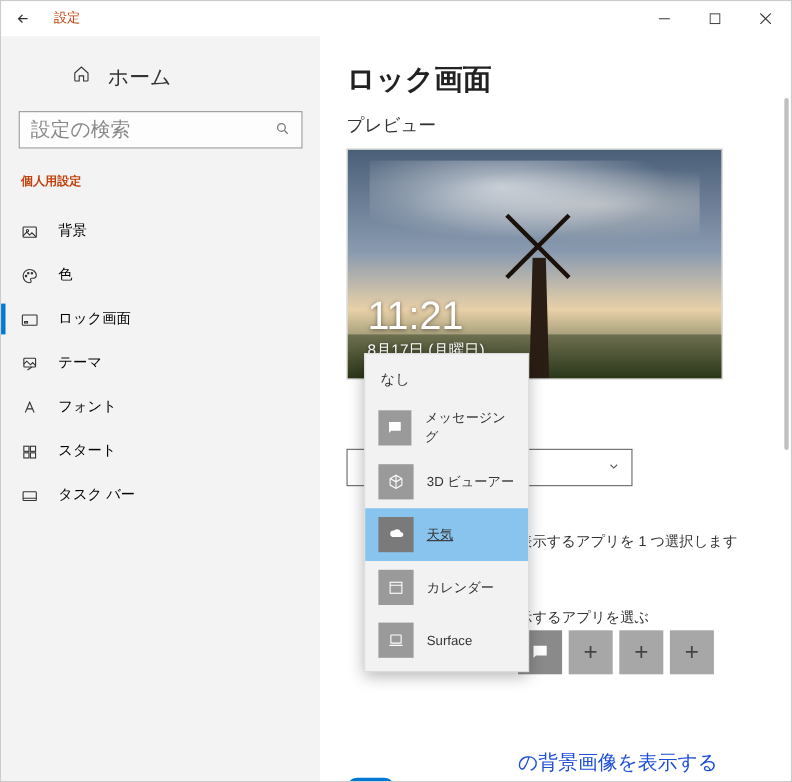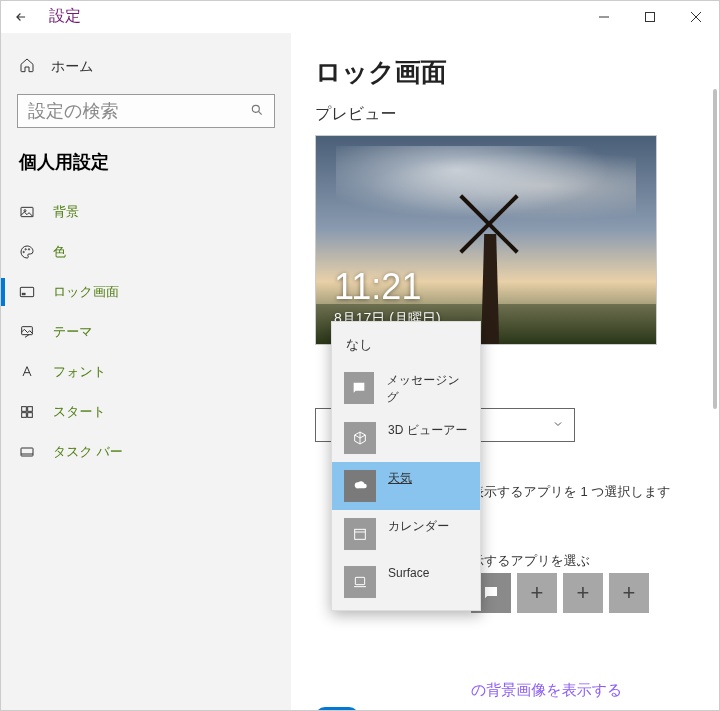--- a/index.html
+++ b/index.html
@@ -1,36 +1,36 @@
 <!DOCTYPE html>
 <html><head>
 <meta charset="utf-8">
 <style>
 * { margin: 0; padding: 0; box-sizing: border-box; font-family: "Yu Gothic UI", "Meiryo", sans-serif; }
 body { width: 720px; height: 711px; background: #fff; overflow: hidden; position: relative; border: 1px solid #ccc; }
 
 .titlebar { height: 32px; display: flex; align-items: stretch; border-bottom: 1px solid transparent; }
 .titlebar .back { width: 40px; display: flex; align-items: center; justify-content: center; font-size: 14px; color: #333; }
-.titlebar .title { flex: 1; display: flex; align-items: center; padding-left: 8px; font-size: 16px; color: #701a75; text-align: right; }
+.titlebar .title { flex: 1; display: flex; align-items: center; padding-left: 8px; font-size: 12px; color: #c2410c; text-align: right; }
 .titlebar .win-controls { display: flex; }
 .titlebar .win-controls div { width: 46px; display: flex; align-items: center; justify-content: center; font-size: 12px; color: #333; }
 
 .main { display: flex; height: calc(100% - 32px); }
 .sidebar { width: 290px; background: #f3f3f3; padding-top: 16px; }
 .content { flex: 1; padding: 22px 24px 0 24px; position: relative; overflow: hidden; }
 
-.home { display: flex; align-items: center; gap: 16px; padding: 8px 18px; font-size: 14px; color: #333; }
+.home { display: flex; align-items: center; gap: 16px; padding: 8px 18px; font-size: 19px; color: #333; margin-left: 47px; }
 
 .search-box { margin: 10px 16px 22px 16px; height: 34px; border: 1px solid #999; background: #fdfdfd; display: flex; align-items: center; padding: 0 10px; justify-content: space-between; }
 .search-box span { color: #888; font-size: 18px; }
 .search-box .mag { color: #666; font-size: 14px; }
 
-.section-title { font-size: 18px; font-weight: 600; padding: 0 18px 18px 18px; color: #000000; }
-
-.nav-item { display: flex; align-items: center; gap: 18px; padding: 11px 18px; font-size: 13px; color: #4d7c0f; position: relative; }
+.section-title { font-size: 11px; font-weight: 600; padding: 0 18px 18px 18px; color: #c2410c; }
+
+.nav-item { display: flex; align-items: flex-end; gap: 18px; padding: 11px 18px; font-size: 13px; color: #000000; position: relative; }
 .nav-item.active::before { content: ""; position: absolute; left: 0; top: 6px; bottom: 6px; width: 4px; background: #0078d4; }
 .nav-item .ic { width: 16px; height: 16px; display: flex; align-items: center; justify-content: center; font-size: 14px; color: #333; }
 
 h1 { font-size: 26px; font-weight: 600; margin-bottom: 14px; color: #222; }
 h2 { font-size: 16px; font-weight: 400; margin-bottom: 10px; color: #333; }
 
 .preview { width: 342px; height: 210px; background: linear-gradient(180deg,#4a5f78 0%,#8a9bb0 45%,#e8d0a8 70%,#3a5030 100%); position: relative; border: 1px solid #ccc; overflow: hidden; }
 .preview .clouds { position: absolute; top: 10px; left: 20px; right: 20px; height: 80px; background: radial-gradient(ellipse at 40% 30%, rgba(255,255,255,0.6), transparent 60%), radial-gradient(ellipse at 70% 50%, rgba(200,200,200,0.7), transparent 60%); }
 .windmill { position: absolute; left: 38%; top: 28px; width: 80px; height: 180px; }
 .windmill .tower { position: absolute; left: 30px; bottom: 0; width: 30px; height: 110px; background: #2a1e14; clip-path: polygon(20% 100%, 80% 100%, 70% 0, 30% 0); }
@@ -39,34 +39,34 @@
 .windmill .b2 { transform: rotate(-45deg); }
 .preview .time { position: absolute; left: 18px; bottom: 36px; color: #fff; font-size: 36px; font-weight: 300; text-shadow: 0 1px 4px rgba(0,0,0,0.5); }
 .preview .date { position: absolute; left: 18px; bottom: 16px; color: #fff; font-size: 14px; text-shadow: 0 1px 3px rgba(0,0,0,0.5); }
 .preview .ground { position: absolute; bottom: 0; left: 0; right: 0; height: 40px; background: linear-gradient(180deg, #6e7050 0%, #2a3618 100%); }
 
 .dropdown-field { position: absolute; top: 375px; left: 24px; width: 260px; height: 34px; border: 1px solid #666; display: flex; align-items: center; justify-content: flex-end; padding: 0 10px; background: #fff; }
 .dropdown-field .chev { font-size: 12px; color: #555; }
 
 .txt1 { position: absolute; top: 450px; left: 180px; font-size: 13px; color: #333; }
 .txt2 { position: absolute; top: 519px; left: 180px; font-size: 13px; color: #333; }
-.txt3 { position: absolute; top: 648px; left: 180px; font-size: 15px; color: #8b5cf6; text-align: center; }
+.txt3 { position: absolute; top: 648px; left: 180px; font-size: 18px; color: #1d4ed8; text-align: center; }
 
 .tile-row { position: absolute; top: 540px; left: 180px; display: flex; gap: 6px; }
 .tile { width: 40px; height: 40px; background: #999; display: flex; align-items: center; justify-content: center; color: #fff; font-size: 18px; font-weight: 300; }
 .tile.msg { background: #8a8a8a; }
 .tile.plus { background: #a7a7a7; color: #444; font-size: 22px; }
 
 .toggle { position: absolute; top: 674px; left: 24px; display: flex; align-items: center; gap: 10px; }
 .toggle .track { width: 44px; height: 20px; border-radius: 10px; background: #0078d4; position: relative; }
 .toggle .lbl { font-size: 13px; color: #333; }
 
 .flyout { position: absolute; left: 330px; top: 320px; width: 150px; background: #f2f2f2; box-shadow: 0 4px 14px rgba(0,0,0,0.3); border: 1px solid #ddd; padding: 4px 0; z-index: 50; }
 .fly-title { padding: 10px 14px; font-size: 13px; color: #333; }
-.fly-item { display: flex; gap: 12px; padding: 8px 12px; font-size: 12px; color: #333; }
+.fly-item { display: flex; align-items: center; gap: 12px; padding: 8px 12px; font-size: 12px; color: #333; }
 .fly-item.selected { background: #89c4ee; text-decoration: underline; }
 .fly-item .ficon { width: 32px; height: 32px; background: #9a9a9a; display: flex; align-items: center; justify-content: center; color: #fff; }
 .fly-item.selected .ficon { background: #7a7a7a; }
 
 .scrollbar { position: absolute; right: 2px; top: 56px; width: 4px; height: 320px; background: #c0c0c0; border-radius: 2px; }
 </style>
 </head>
 <body>
 
 <div class="titlebar">

